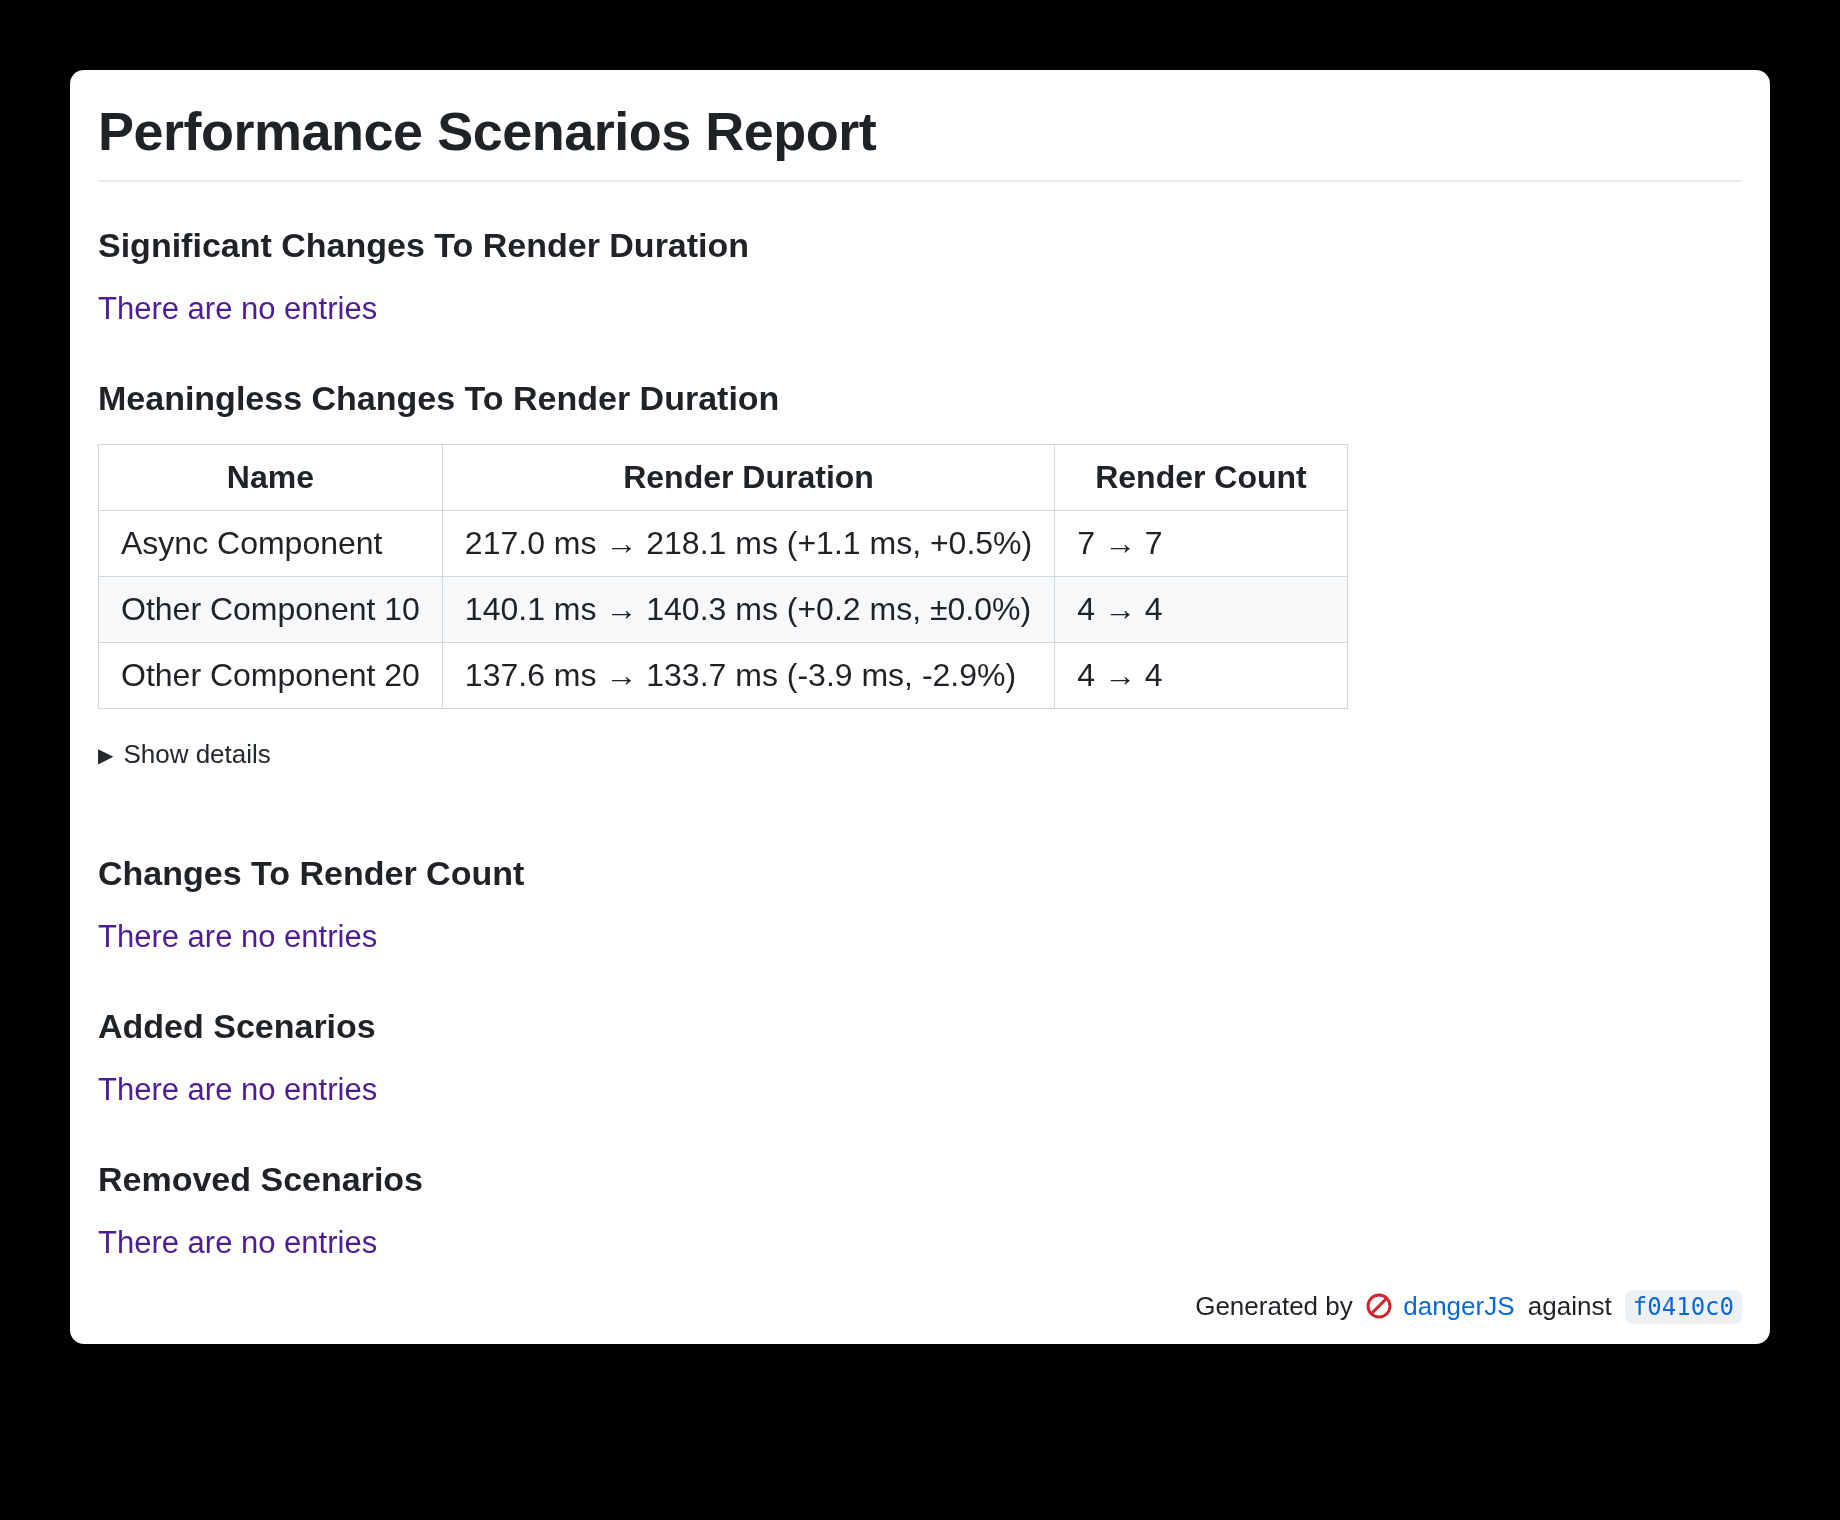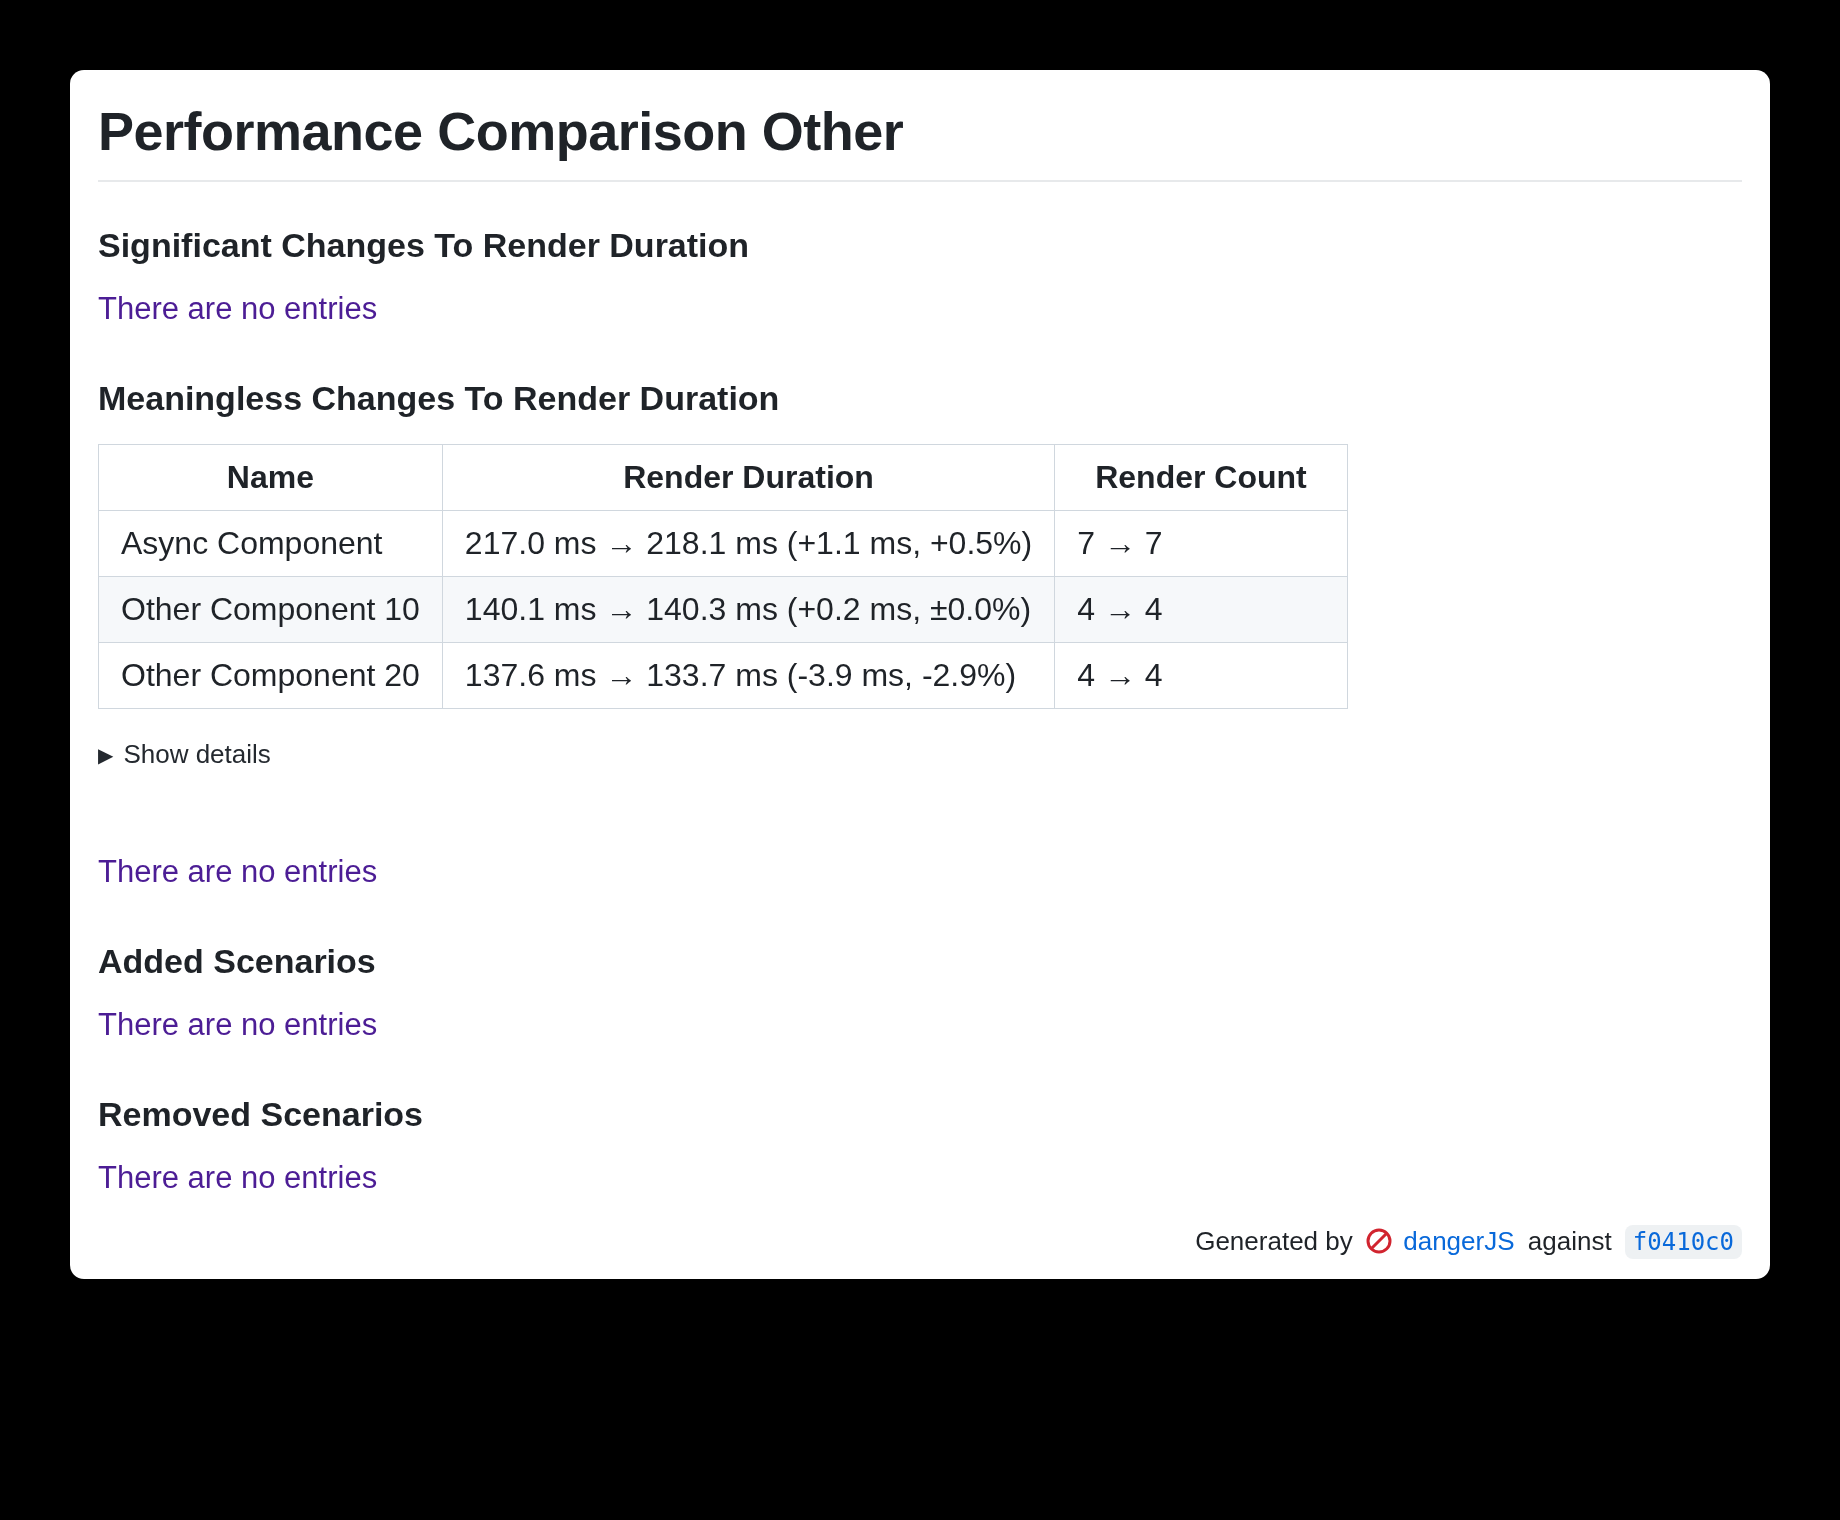--- a/index.html
+++ b/index.html
@@ -106,21 +106,21 @@
     display: inline-flex;
     vertical-align: -4px;
     margin: 0 4px 0 6px;
   }
 </style>
 </head>
 <body>
 
 <div class="card">
 
-  <h1 class="title">Performance Comparison Other</h1>
+  <h1 class="title">Performance Scenarios Report</h1>
   <hr class="hr">
 
   <div class="section-block">
     <h2 class="section">Significant Changes To Render Duration</h2>
     <p class="empty">There are no entries</p>
   </div>
 
   <div class="section-block tight">
     <h2 class="section">Meaningless Changes To Render Duration</h2>
 
@@ -151,20 +151,21 @@
       </tbody>
     </table>
 
     <div class="details-toggle">
       <span class="tri">▶</span>
       <span>Show details</span>
     </div>
   </div>
 
   <div class="section-block">
+    <h2 class="section">Changes To Render Count</h2>
     <p class="empty">There are no entries</p>
   </div>
 
   <div class="section-block">
     <h2 class="section">Added Scenarios</h2>
     <p class="empty">There are no entries</p>
   </div>
 
   <div class="section-block" style="margin-bottom:30px;margin-top:8px;">
     <h2 class="section">Removed Scenarios</h2>

